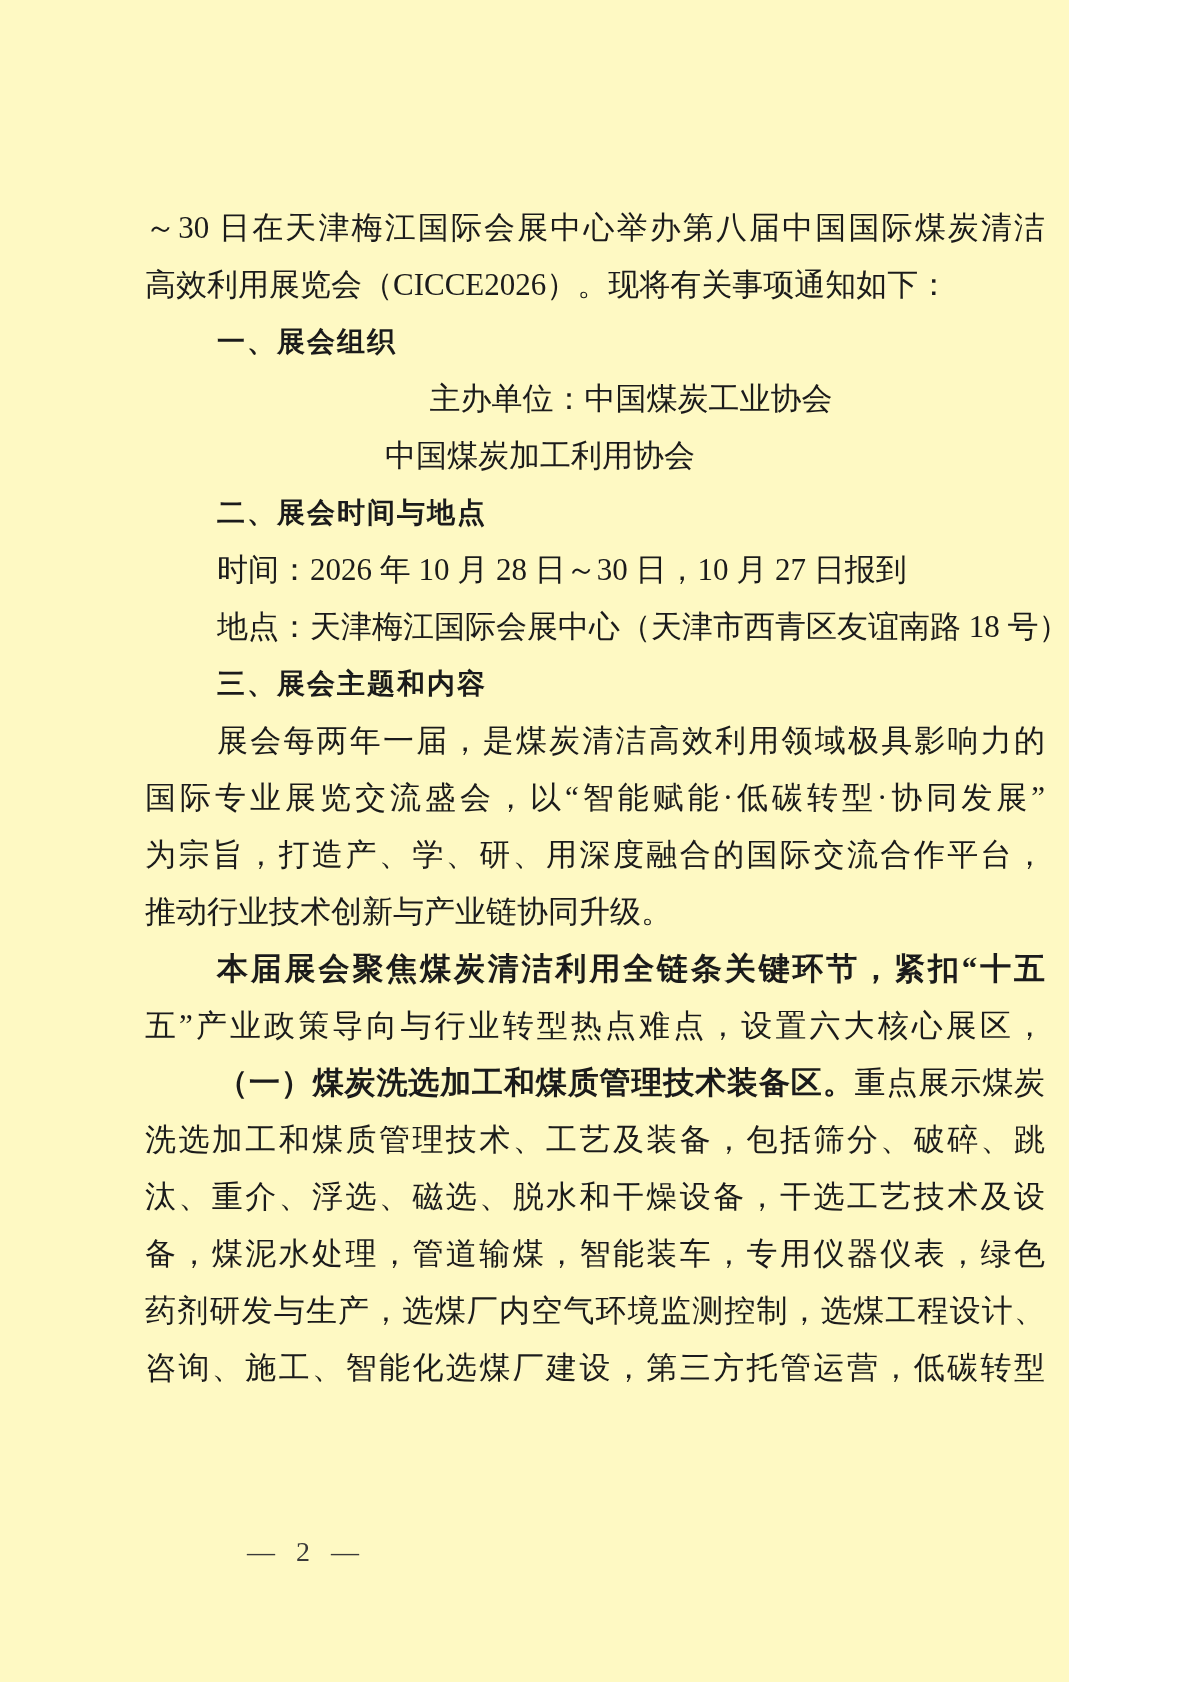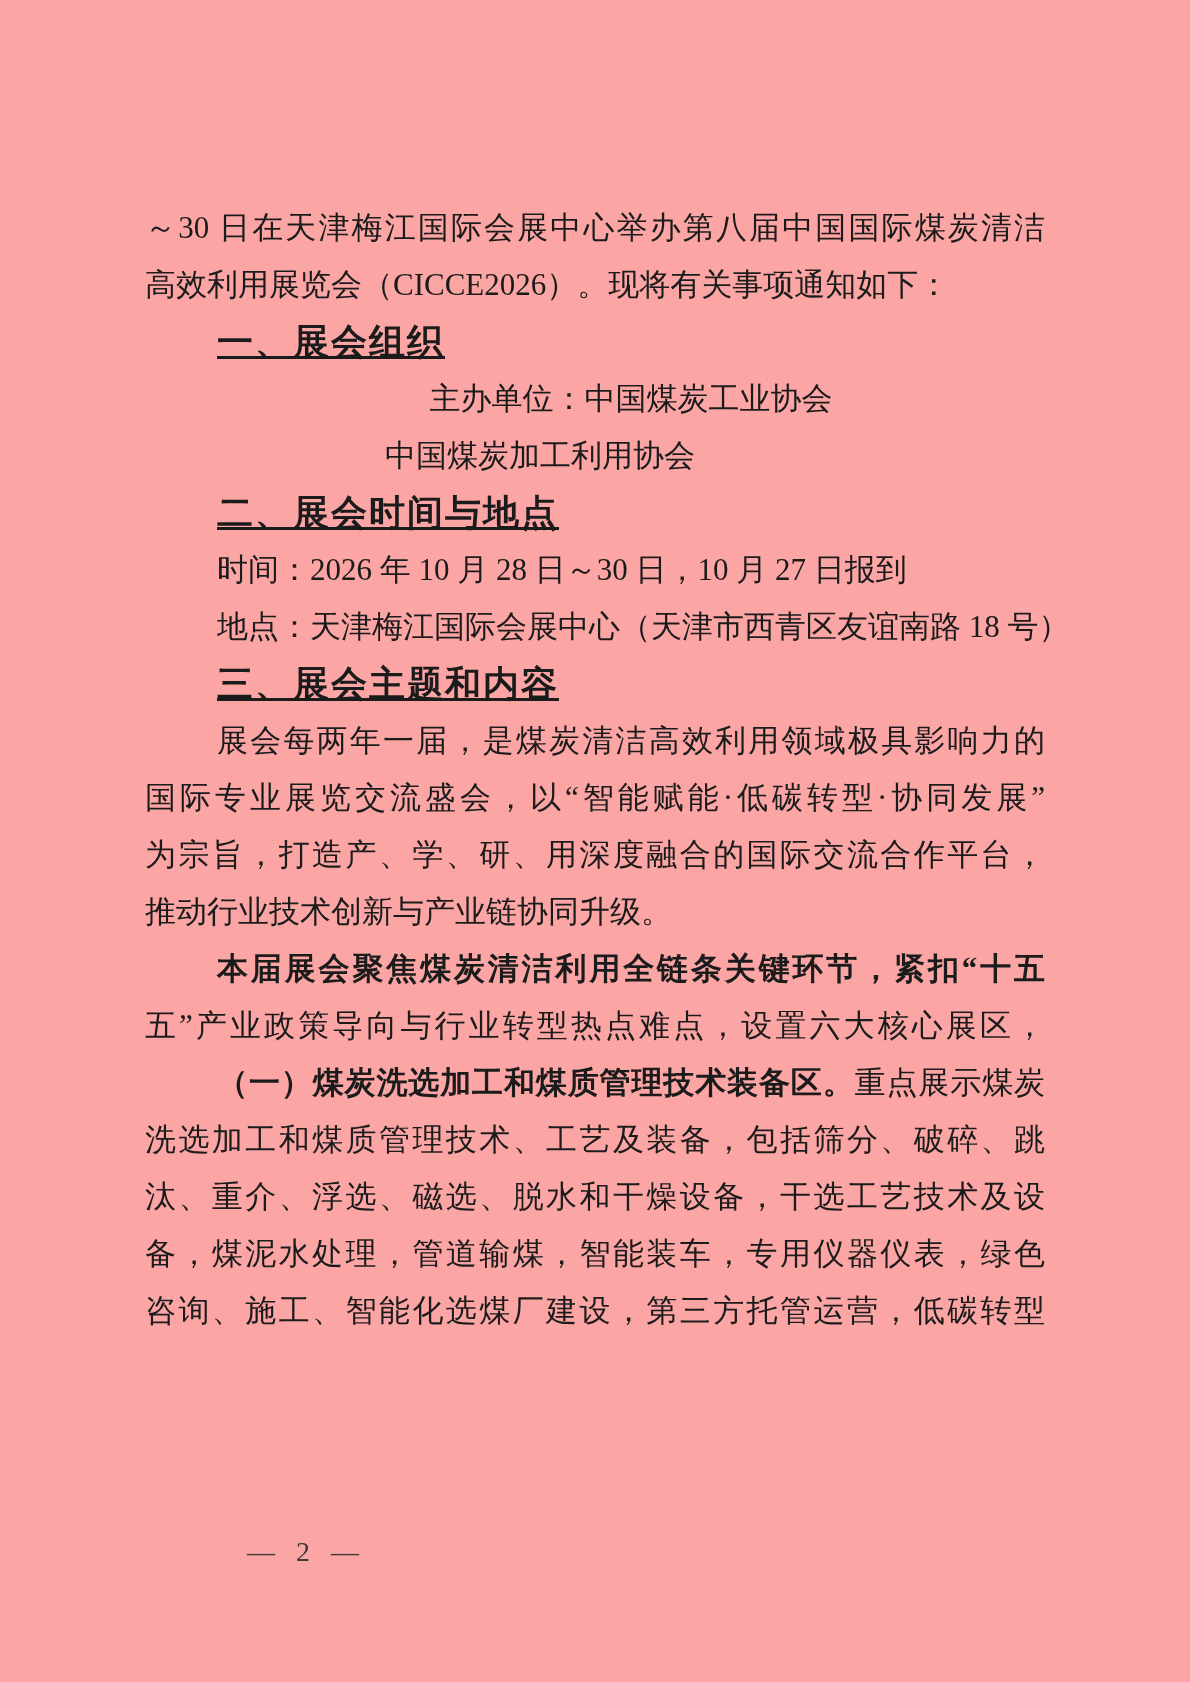--- a/index.html
+++ b/index.html
@@ -2,26 +2,27 @@
 <html><head>
 <meta charset="utf-8">
 <style>
   html, body {
     margin: 0;
     padding: 0;
     background: #ffffff;
   }
   .page {
     position: relative;
-    width: 1190px;
+    width: 1052px;
     height: 1682px;
-    background: #fca5a5;
+    background: #fef9c3;
     overflow: hidden;
     color: #1b1b1b;
     font-family: "Liberation Serif", "DejaVu Serif", serif;
+    padding-left: 17px;
   }
   .doc-body {
     position: absolute;
     left: 145px;
     top: 199px;
     width: 900px;
   }
   .line {
     height: 57px;
     line-height: 57px;
@@ -33,23 +34,22 @@
     text-align: left;
   }
   .line.justify {
     text-align: justify;
     text-align-last: justify;
     text-justify: inter-character;
   }
   .line.heading {
     font-family: "Liberation Sans", "DejaVu Sans", sans-serif;
     font-weight: 700;
-    font-size: 36px;
+    font-size: 28px;
     letter-spacing: 2px;
-    text-decoration: underline;
   }
   .bold-lead {
     font-weight: 700;
   }
   .footer {
     position: absolute;
     left: 163px;
     top: 1492px;
     height: 40px;
     line-height: 40px;
@@ -77,18 +77,19 @@
       <div class="line justify" style="padding-left: 72px; font-family: Liberation Serif, serif;"><span>展会每两年一届，是煤炭清洁高效利用领域极具影响力的</span></div>
       <div class="line justify"><span>国际专业展览交流盛会，以“智能赋能·低碳转型·协同发展”</span></div>
       <div class="line justify"><span>为宗旨，打造产、学、研、用深度融合的国际交流合作平台，</span></div>
       <div class="line plain"><span>推动行业技术创新与产业链协同升级。</span></div>
       <div class="line justify" style="padding-left: 72px; font-weight: bold;"><span>本届展会聚焦煤炭清洁利用全链条关键环节，紧扣“十五</span></div>
       <div class="line justify"><span>五”产业政策导向与行业转型热点难点，设置六大核心展区，</span></div>
       <div class="line justify" style="padding-left: 72px;"><span class="bold-lead">（一）煤炭洗选加工和煤质管理技术装备区。</span><span>重点展示煤炭</span></div>
       <div class="line justify"><span>洗选加工和煤质管理技术、工艺及装备，包括筛分、破碎、跳</span></div>
       <div class="line justify"><span>汰、重介、浮选、磁选、脱水和干燥设备，干选工艺技术及设</span></div>
       <div class="line justify"><span>备，煤泥水处理，管道输煤，智能装车，专用仪器仪表，绿色</span></div>
+      <div class="line justify"><span>药剂研发与生产，选煤厂内空气环境监测控制，选煤工程设计、</span></div>
       <div class="line justify"><span>咨询、施工、智能化选煤厂建设，第三方托管运营，低碳转型</span></div>
     </div>
   <div class="footer">
     <span>— 2 —</span>
   </div>
 </div>
 
 </body></html>

